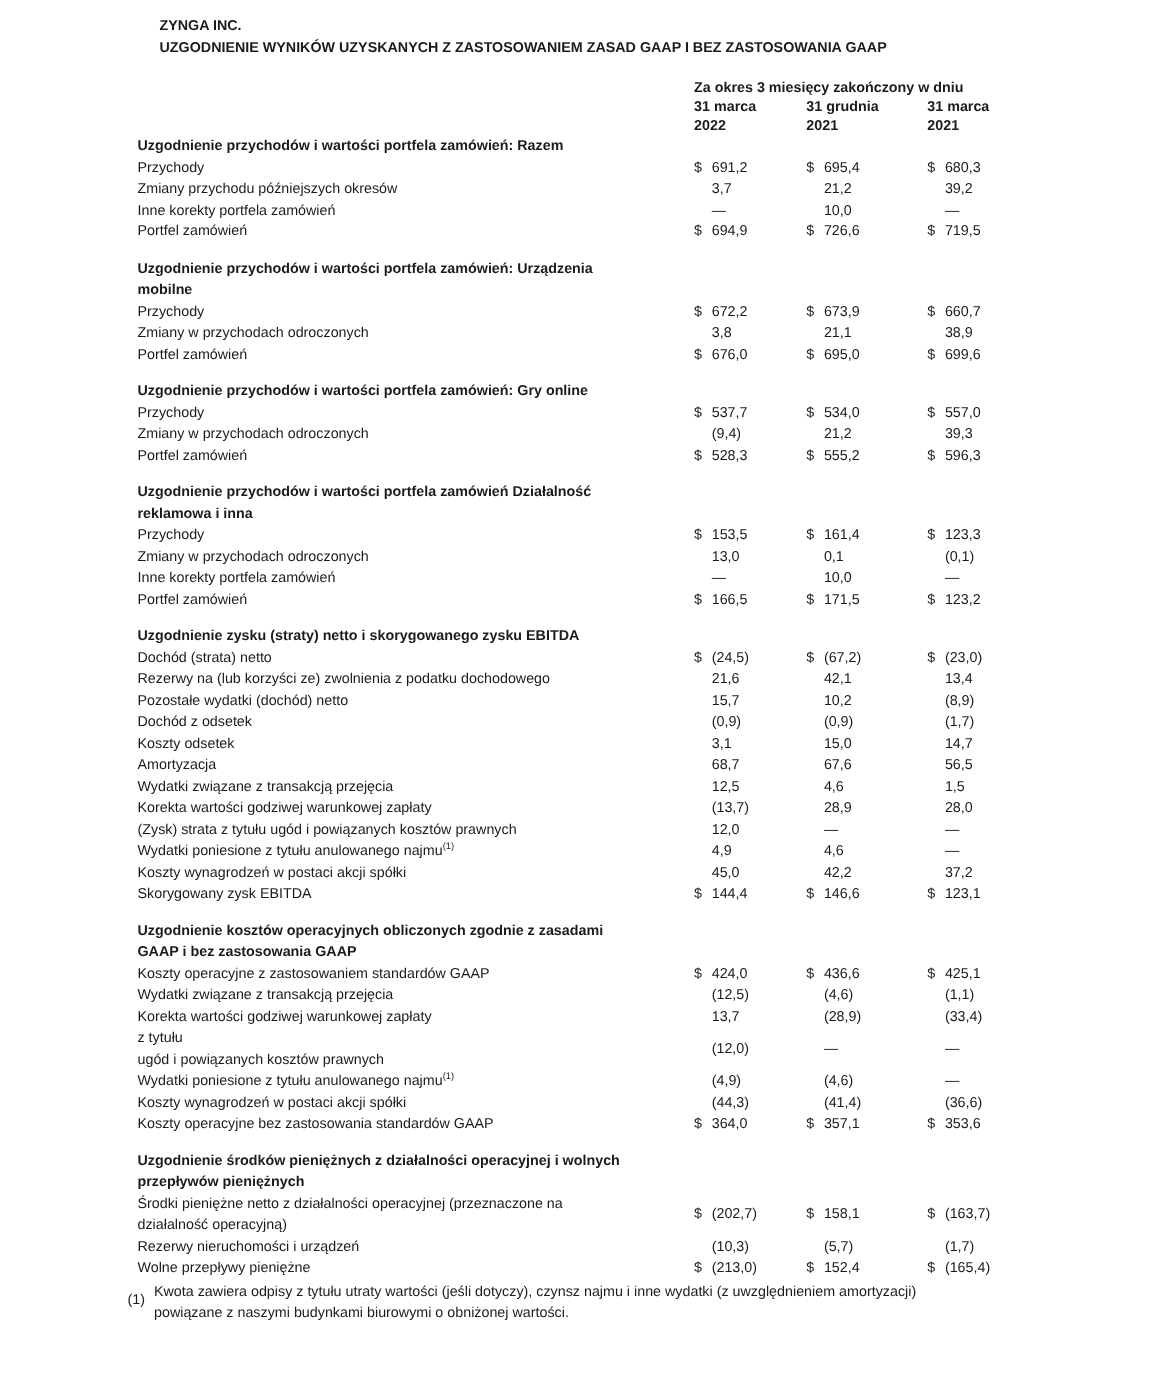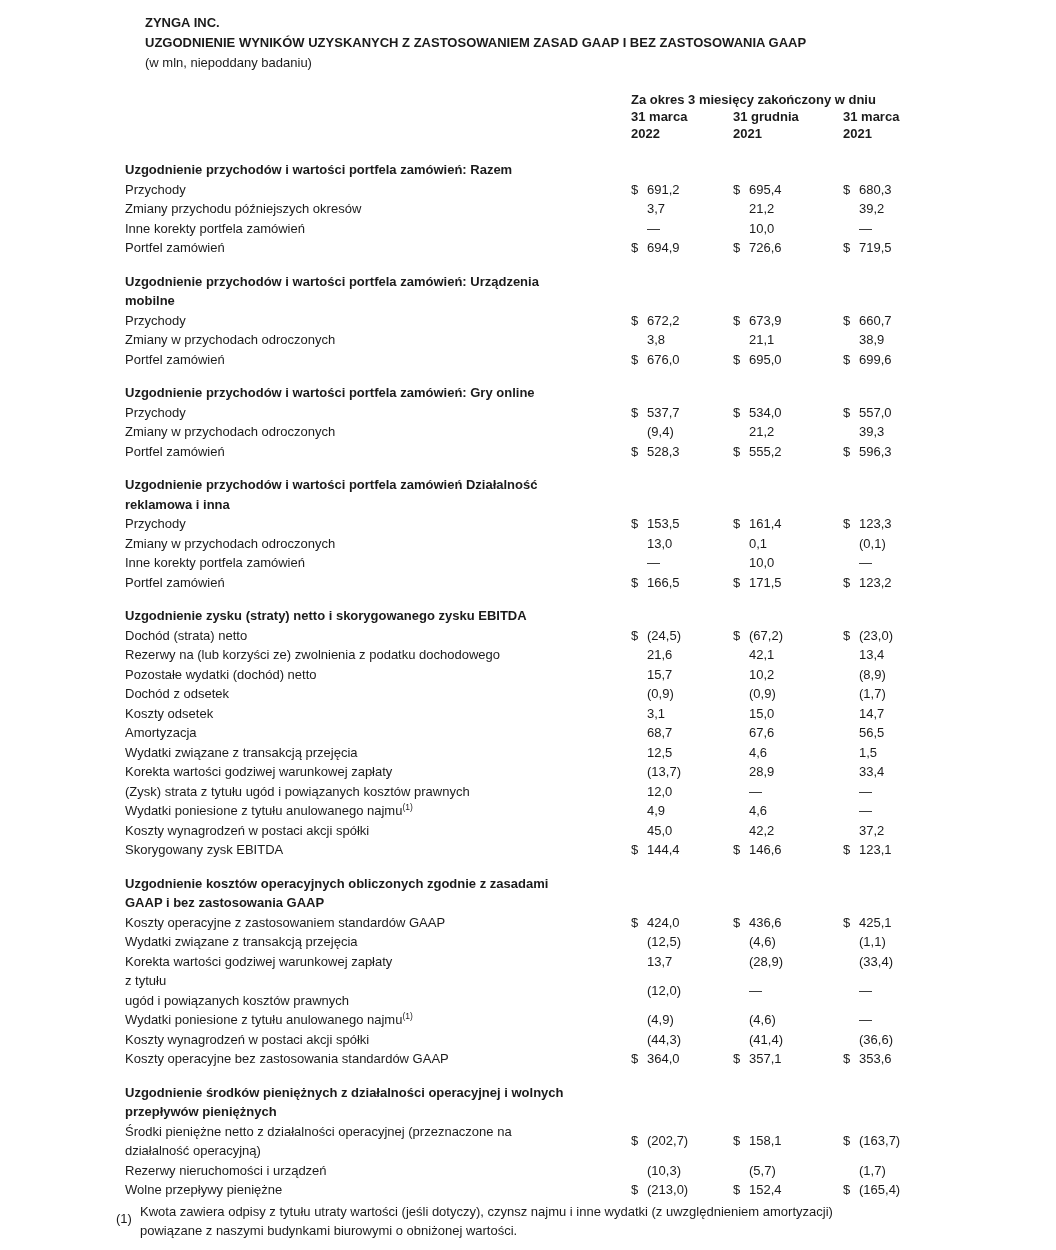--- a/index.html
+++ b/index.html
@@ -16,21 +16,21 @@
   
   .col-block{margin-left:506px;margin-top:18px;font-weight:bold;line-height:17px;}
   .period-header{white-space:nowrap;}
   .col-dates{display:flex;}
   .col-date{flex:none;}
   .col-date.c0{width:102px;}
   .col-date.c1{width:110px;}
   .col-date.c2{width:100px;}
   
   .table-section{margin-top:14px;}
-  .table-body > .table-section:first-child{margin-top:18px;}
+  .table-body > .table-section:first-child{margin-top:0;}
   .section-title{font-weight:bold;}
   .section-title div,.row,.label-line{line-height:19.5px;}
   .row{display:flex;align-items:center;}
   .row.center{align-items:center;}
   .label{width:506px;flex:none;}
   .cell{display:flex;flex:none;}
   .cell.c0{width:102px;}
   .cell.c1{width:110px;}
   .cell.c2{width:100px;}
   .dollar{display:inline-block;width:16px;flex:none;}
@@ -41,21 +41,20 @@
   .fn-line{line-height:19px;}
 </style>
 </head>
 <body>
 
 <div class="page">
 
   <div class="doc-header">
     <div class="company">ZYNGA INC.</div>
     <div class="doc-title">UZGODNIENIE WYNIKÓW UZYSKANYCH Z ZASTOSOWANIEM ZASAD GAAP I BEZ ZASTOSOWANIA GAAP</div>
-    <div class="doc-subtitle">(w mln, niepoddany badaniu)</div>
   </div>
 
   <div class="col-block">
     <div class="period-header">Za okres 3 miesięcy zakończony w dniu</div>
     <div class="col-dates">
       <div class="col-date c0">
         <div>31 marca</div>
         <div>2022</div>
       </div>
       <div class="col-date c1">
@@ -460,21 +459,21 @@
           <div class="cell c0">
             <span class="dollar"></span>
             <span class="val">(13,7)</span>
           </div>
           <div class="cell c1">
             <span class="dollar"></span>
             <span class="val">28,9</span>
           </div>
           <div class="cell c2">
             <span class="dollar"></span>
-            <span class="val">33,4</span>
+            <span class="val">28,0</span>
           </div>
         </div>
         <div class="row">
           <div class="label">
             <div class="label-line"><span>(Zysk) strata z tytułu ugód i powiązanych kosztów prawnych</span></div>
           </div>
           <div class="cell c0">
             <span class="dollar"></span>
             <span class="val">12,0</span>
           </div>

